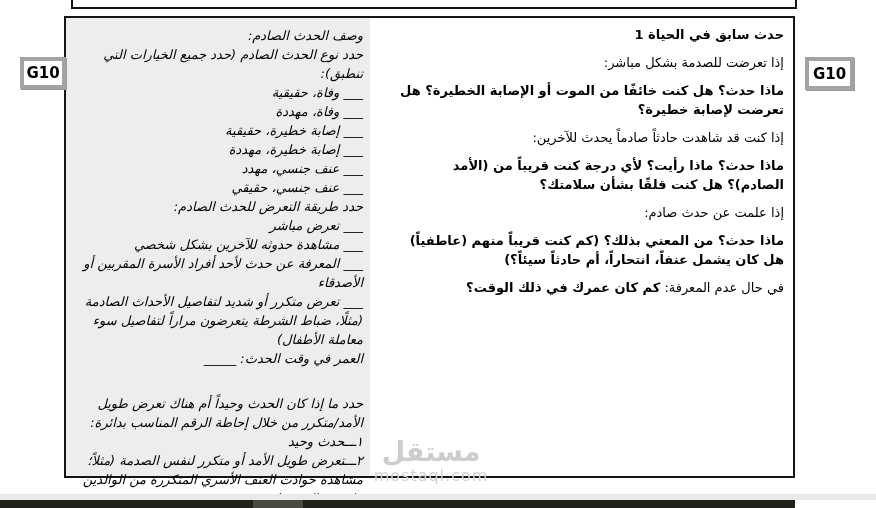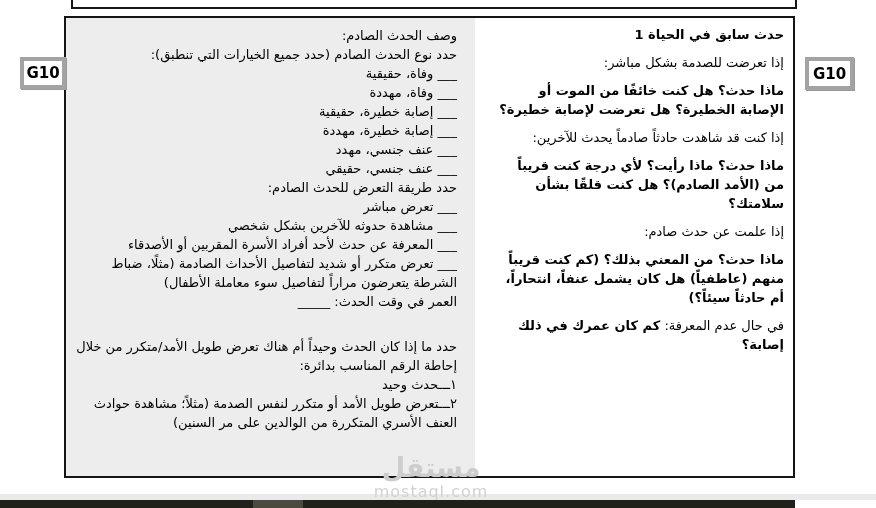--- a/index.html
+++ b/index.html
@@ -14,22 +14,22 @@
     position:absolute;left:71px;top:-6px;width:722px;height:11px;
     background:#fff;border:2px solid #151515;
   }
   
   .main-box{
     position:absolute;left:64px;top:16px;width:727px;height:458px;
     border:2px solid #151515;background:#fff;
     display:flex;flex-direction:row;box-sizing:content-box;
   }
   .col-gray{
-    width:409px;background:#ededed;
-    padding:8px 18px 0 4px;box-sizing:border-box;
+    width:304px;background:#ededed;
+    padding:8px 7px 0 4px;box-sizing:border-box;font-style:italic;
   }
   .col-white{
     flex:1;background:#fff;
     padding:7px 9px 0 22px;box-sizing:border-box;
   }
   .line{
     direction:rtl;text-align:right;
     font-size:13px;line-height:19px;white-space:normal;
   }
   .gap-top{margin-top:26px;}
@@ -44,21 +44,21 @@
   .g10{
     position:absolute;border:4px solid #a3a3a3;background:#fff;
     font-weight:bold;font-size:15px;
     display:flex;align-items:center;justify-content:center;
     box-shadow:1px 1px 0 #9a9a9a;
   }
   #g10-left{left:20px;top:57px;width:38px;height:24px;}
   #g10-right{left:805px;top:57px;width:41px;height:25px;}
   
   .watermark{
-    position:absolute;left:356px;top:452px;width:150px;
+    position:absolute;left:356px;top:436px;width:150px;
     text-align:center;z-index:4;pointer-events:none;
   }
   .wm-logo{
     direction:rtl;font-size:27px;font-weight:bold;
     color:#cdcdcd;line-height:32px;
   }
   .wm-domain{
     font-size:16px;color:#d2d2d2;letter-spacing:1px;line-height:15px;
   }
   
@@ -110,21 +110,21 @@
     <p><span></span><span class="b">ماذا حدث؟ هل كنت خائفًا من الموت أو الإصابة الخطيرة؟ هل تعرضت لإصابة خطيرة؟</span></p>
 
     <p><span>إذا كنت قد شاهدت حادثاً صادماً يحدث للآخرين:</span><span class="b"></span></p>
 
     <p><span></span><span class="b">ماذا حدث؟ ماذا رأيت؟ لأي درجة كنت قريباً من (الأمد الصادم)؟ هل كنت قلقًا بشأن سلامتك؟</span></p>
 
     <p><span>إذا علمت عن حدث صادم:</span><span class="b"></span></p>
 
     <p><span></span><span class="b">ماذا حدث؟ من المعني بذلك؟ (كم كنت قريباً منهم (عاطفياً) هل كان يشمل عنفاً، انتحاراً، أم حادثاً سيئاً؟)</span></p>
 
-    <p><span>في حال عدم المعرفة: </span><span class="b">كم كان عمرك في ذلك إصابة؟</span></p>
+    <p><span>في حال عدم المعرفة: </span><span class="b">كم كان عمرك في ذلك الوقت؟</span></p>
 
   </div>
 
 </div>
 
 <div class="g10" id="g10-left">G10</div>
 <div class="g10" id="g10-right">G10</div>
 
 <div class="watermark">
   <div class="wm-logo">مستقل</div>

